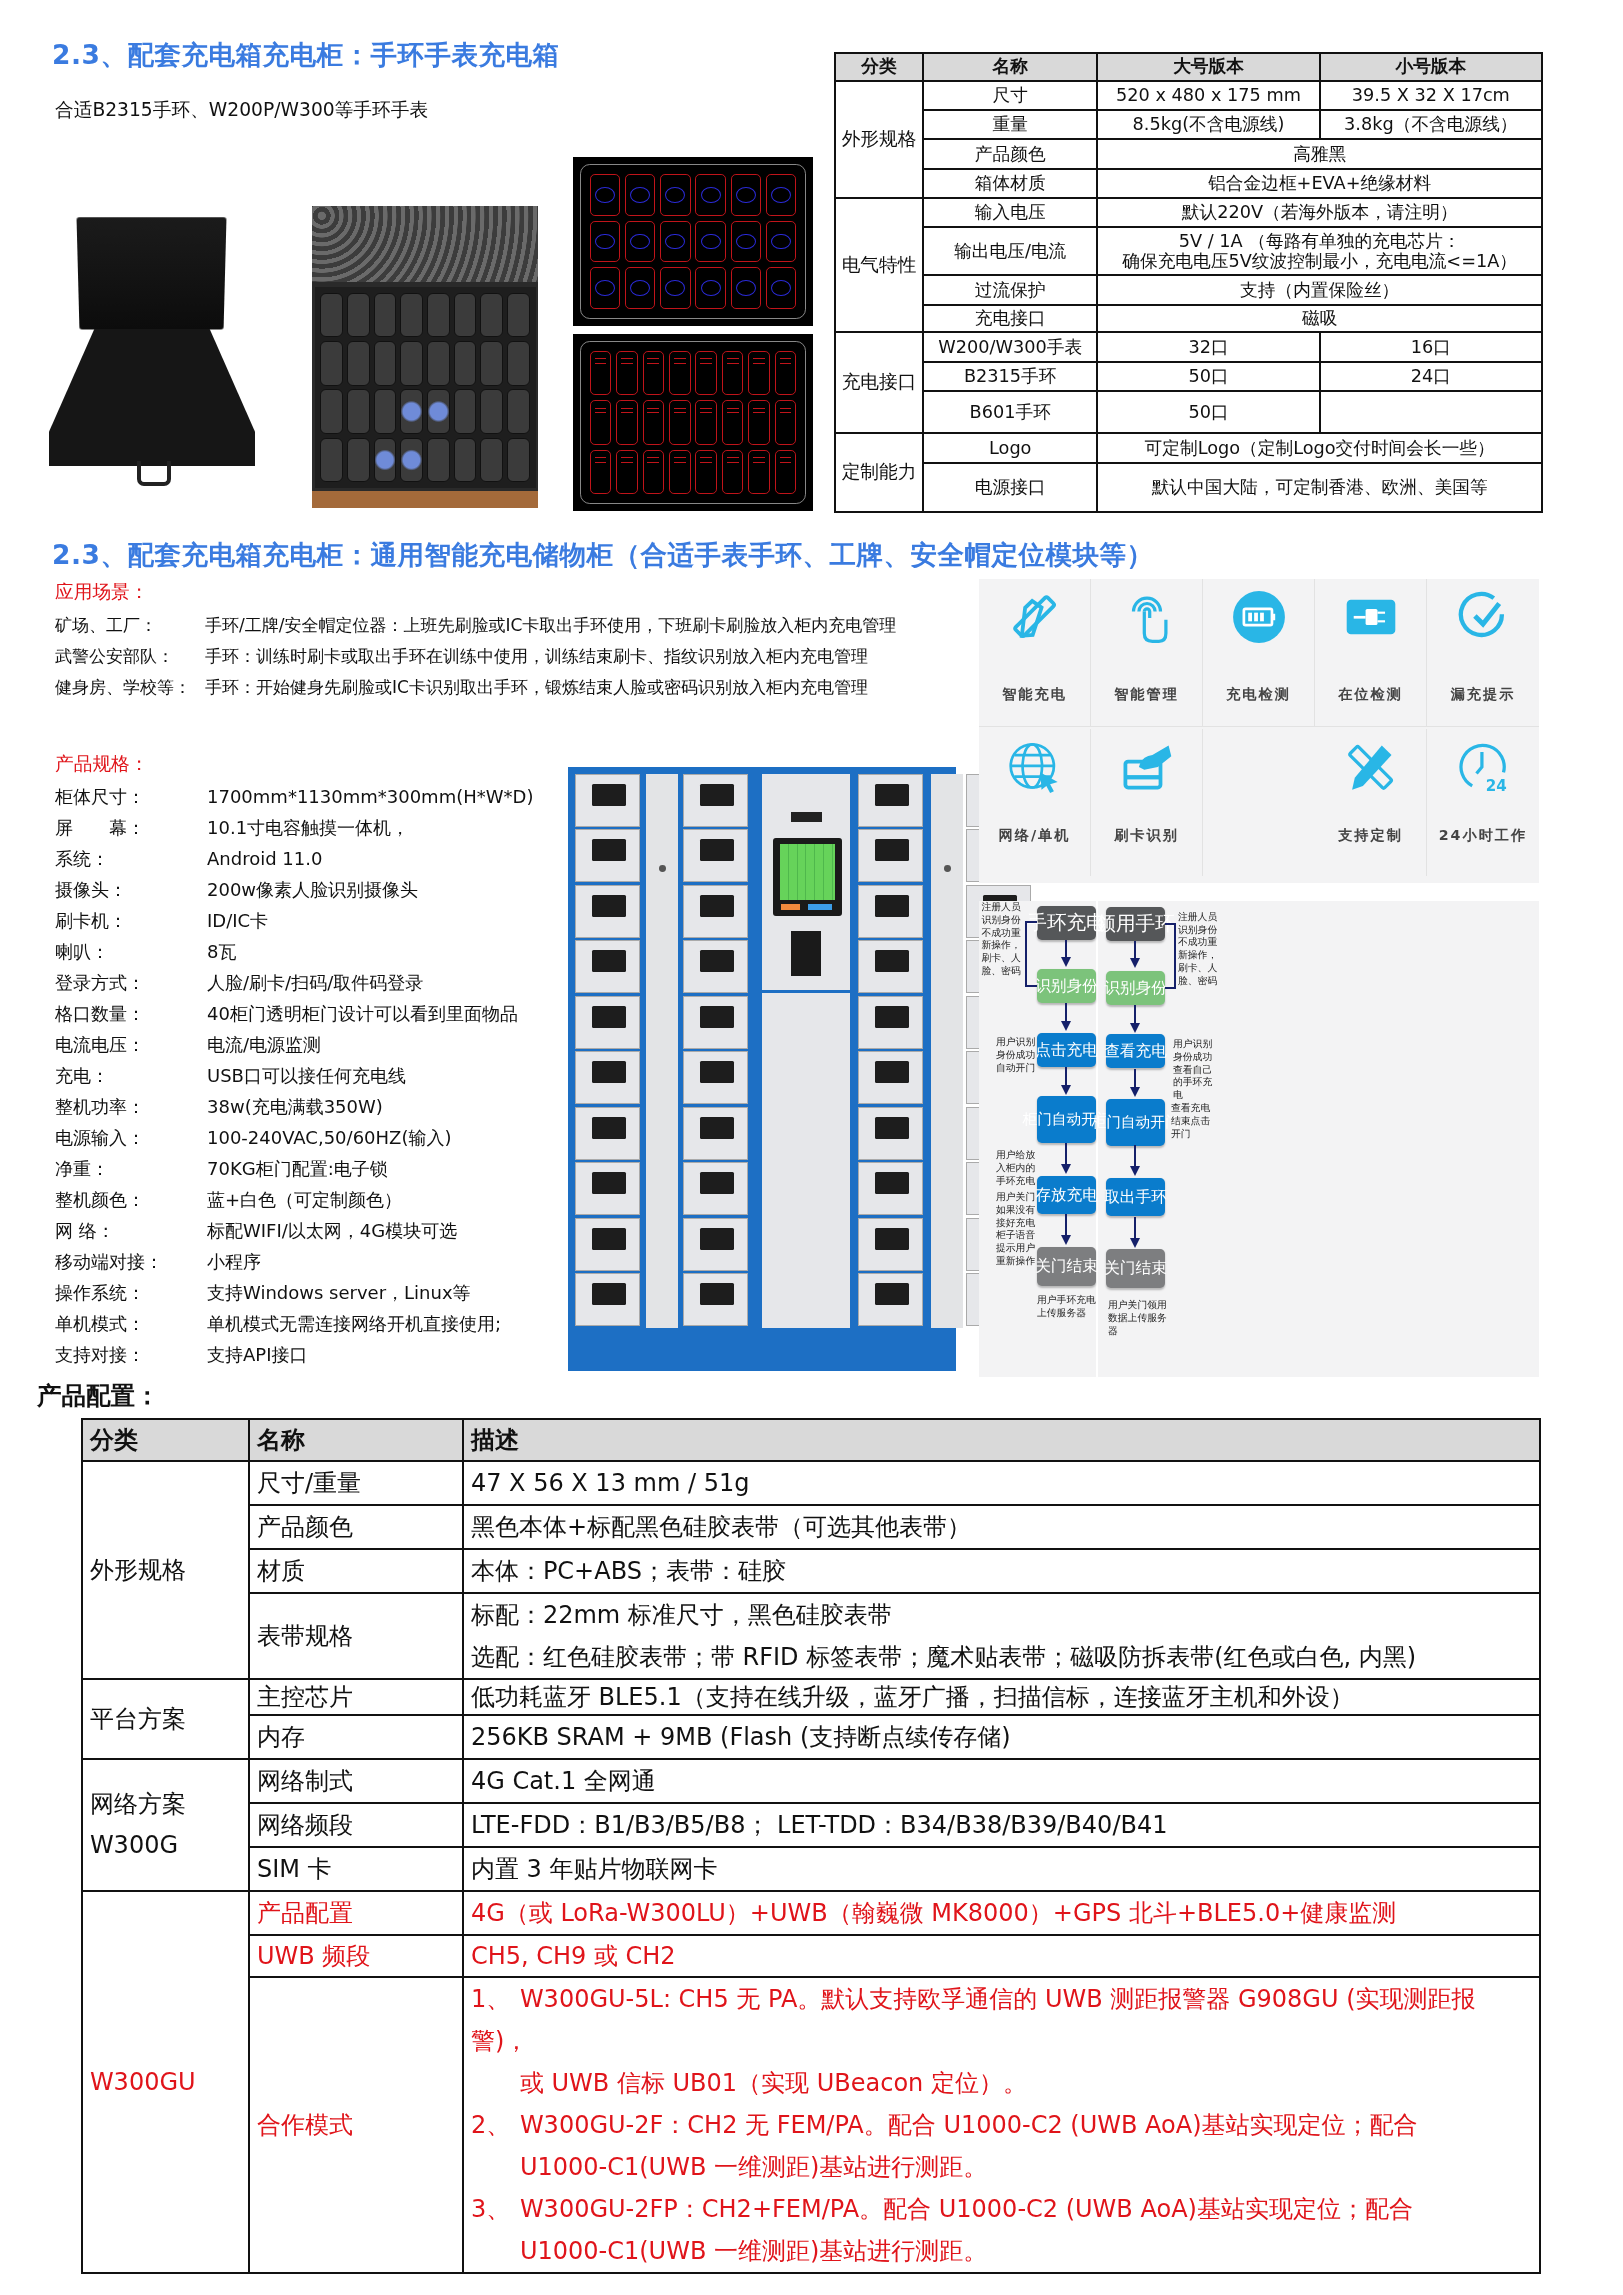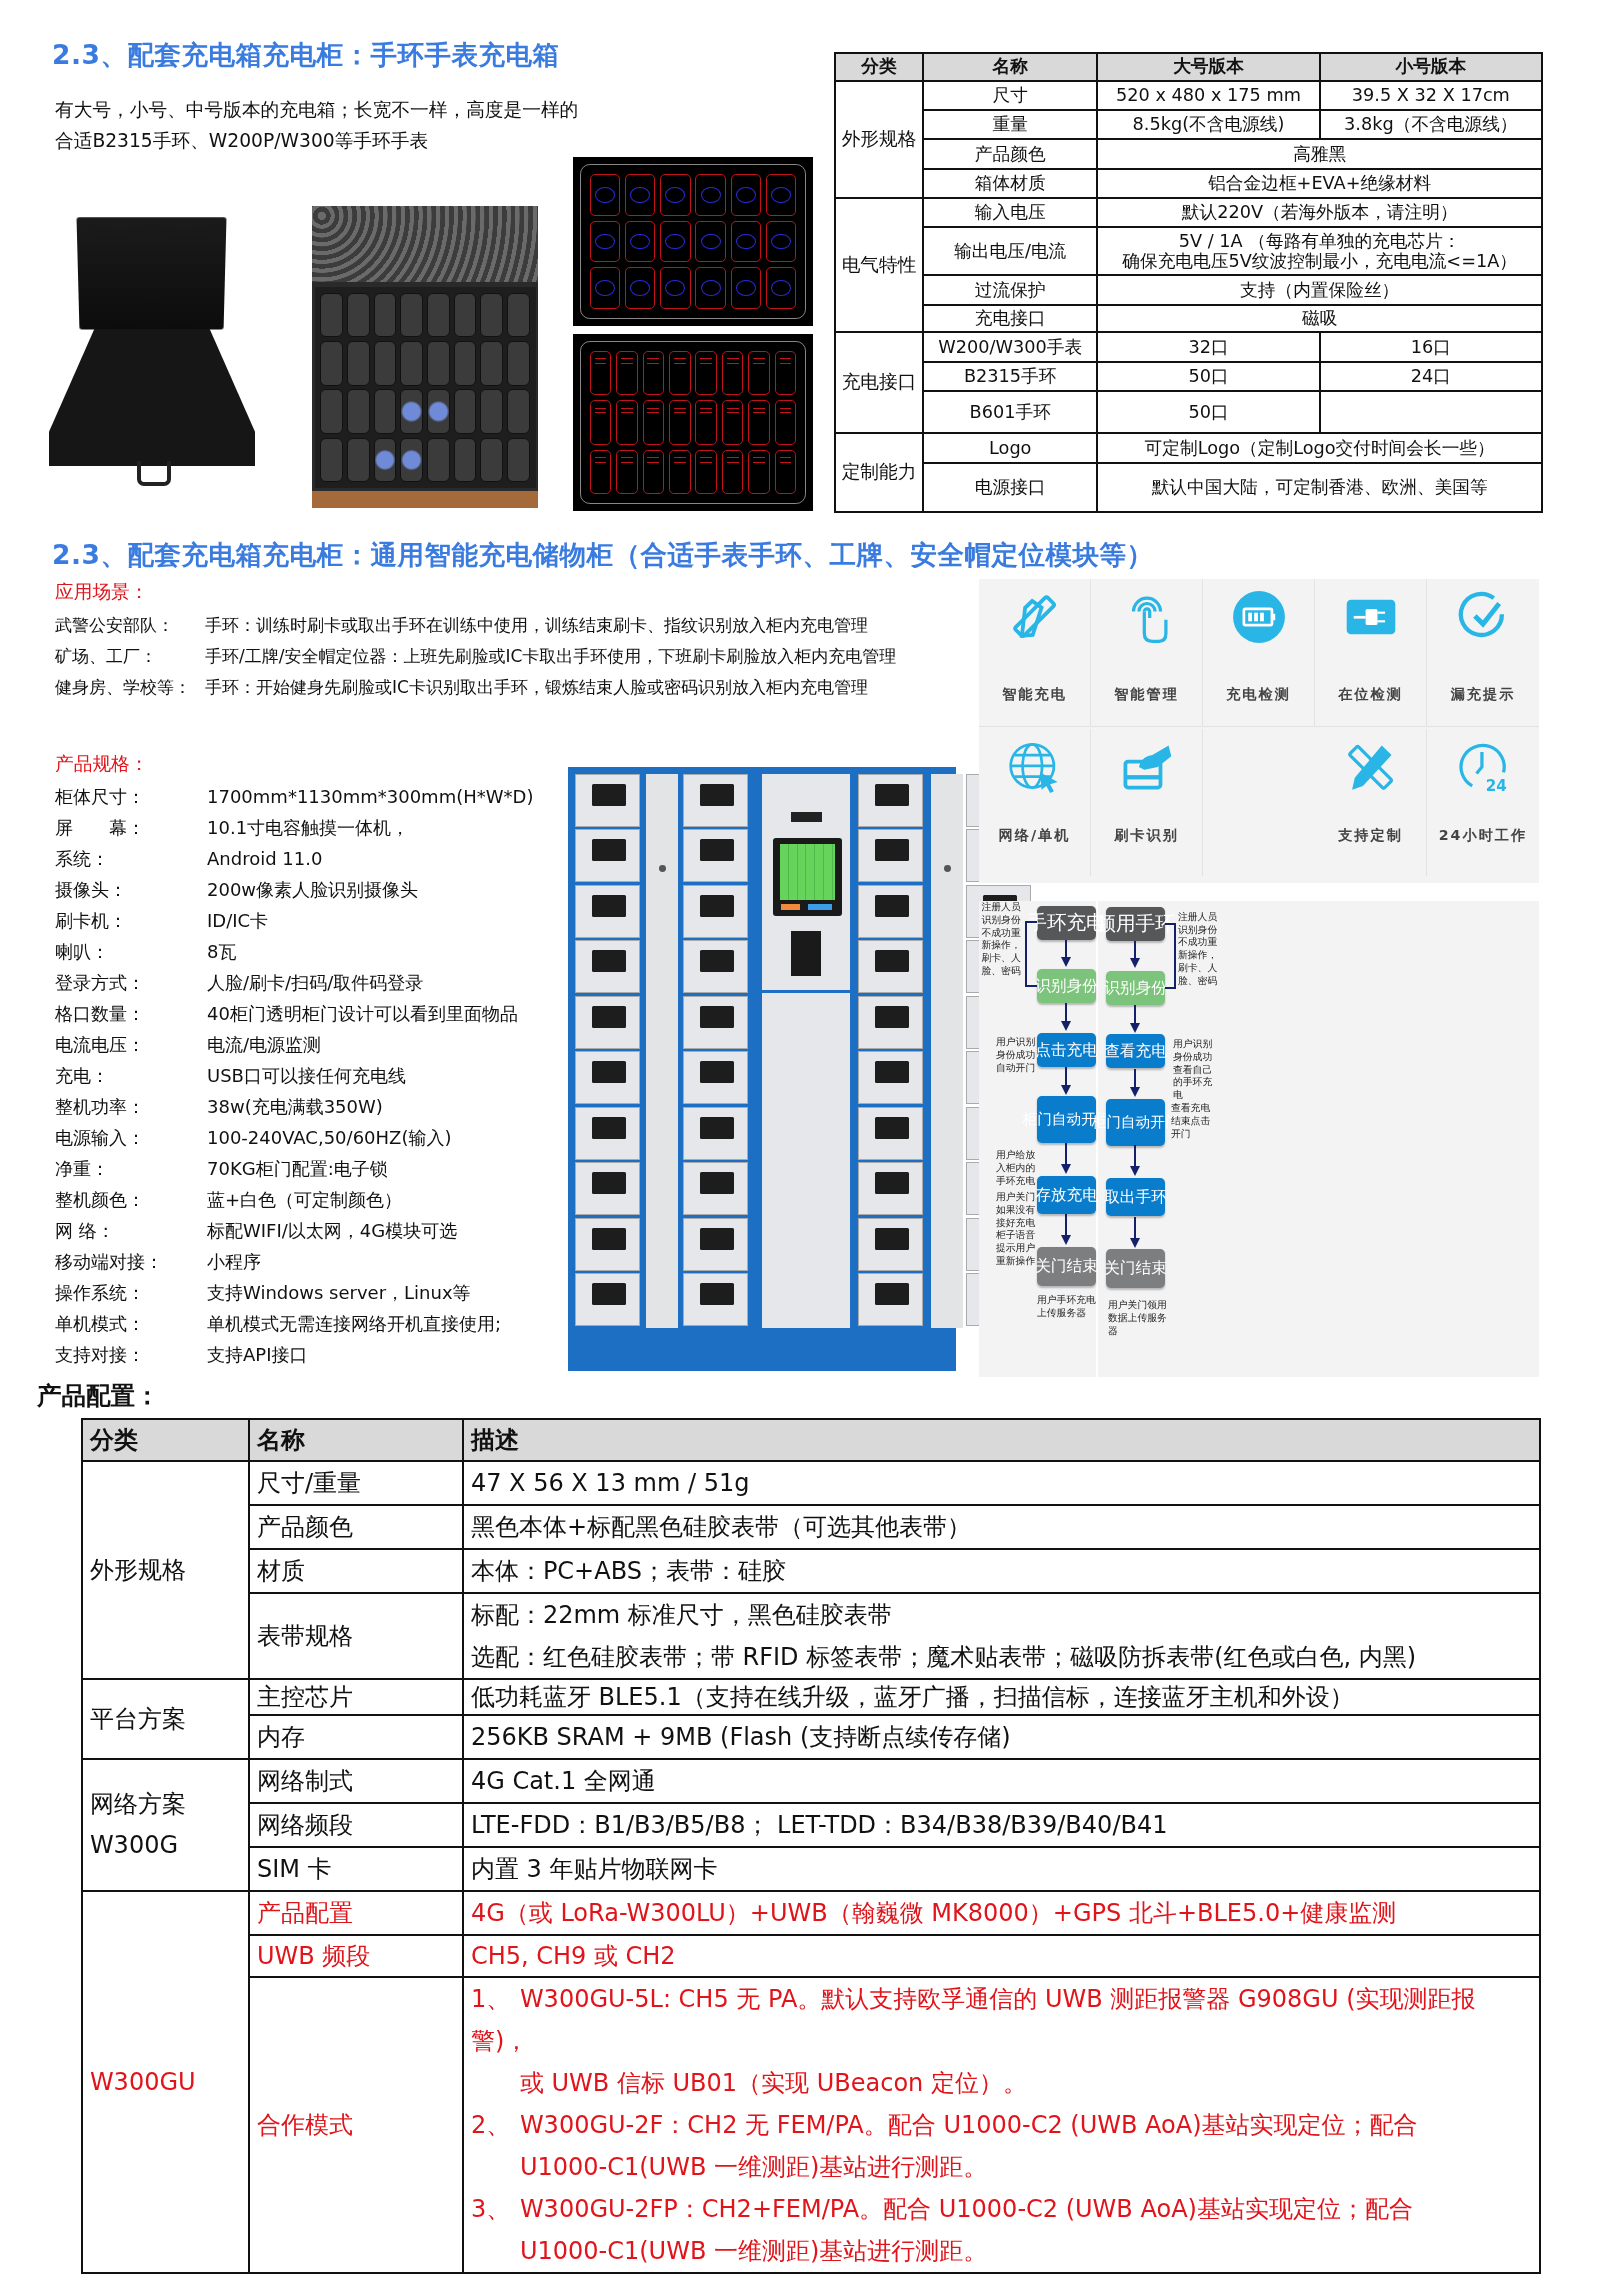--- a/index.html
+++ b/index.html
@@ -88,21 +88,20 @@
   .t2 .desc-line { line-height: 42px; }
   .t2 .coop { line-height: 42px; }
   .t2 .coop .ind { padding-left: 49px; }
   .t2 .coop .num { display:inline-block; width: 49px; }
 </style>
 </head>
 <body>
 
 <div class="abs h-blue" style="left:52px;top:37px;">2.3、配套充电箱充电柜：手环手表充电箱</div>
 <div class="abs intro" style="left:55px;top:94px;">
-  <div>有大号，小号、中号版本的充电箱；长宽不一样，高度是一样的</div>
   <div>合适B2315手环、W200P/W300等手环手表</div>
 </div>
 
 <div class="photo case1">
   <div class="lid"></div>
   <div class="base"></div>
   <div class="handle"></div>
 </div>
 <div class="photo case2">
   <div class="foam"></div>
@@ -270,22 +269,22 @@
   <tr style="height:49px">
     <td>电源接口</td>
     <td colspan="2">默认中国大陆，可定制香港、欧洲、美国等</td>
   </tr>
 </tbody>
   </table>
 
 <div class="abs h-blue" style="left:52px;top:537px;">2.3、配套充电箱充电柜：通用智能充电储物柜（合适手表手环、工牌、安全帽定位模块等）</div>
 <div class="abs red-label" style="left:55px;top:579px;">应用场景：</div>
 <div class="abs" style="left:55px;top:610px;">
+  <div class="scene"><span class="k">矿场、工厂：</span><span>手环/工牌/安全帽定位器：上班先刷脸或IC卡取出手环使用，下班刷卡刷脸放入柜内充电管理</span></div>
   <div class="scene"><span class="k">武警公安部队：</span><span>手环：训练时刷卡或取出手环在训练中使用，训练结束刷卡、指纹识别放入柜内充电管理</span></div>
-  <div class="scene"><span class="k">矿场、工厂：</span><span>手环/工牌/安全帽定位器：上班先刷脸或IC卡取出手环使用，下班刷卡刷脸放入柜内充电管理</span></div>
   <div class="scene"><span class="k">健身房、学校等：</span><span>手环：开始健身先刷脸或IC卡识别取出手环，锻炼结束人脸或密码识别放入柜内充电管理</span></div>
 </div>
 
 <div class="abs red-label" style="left:55px;top:751px;">产品规格：</div>
 <div class="abs" style="left:55px;top:781px;">
   <div class="spec"><span class="k">柜体尺寸：</span><span>1700mm*1130mm*300mm(H*W*D)</span></div>
   <div class="spec"><span class="k">屏　　幕：</span><span>10.1寸电容触摸一体机，</span></div>
   <div class="spec"><span class="k">系统：</span><span>Android 11.0</span></div>
   <div class="spec"><span class="k">摄像头：</span><span>200w像素人脸识别摄像头</span></div>
   <div class="spec"><span class="k">刷卡机：</span><span>ID/IC卡</span></div>

